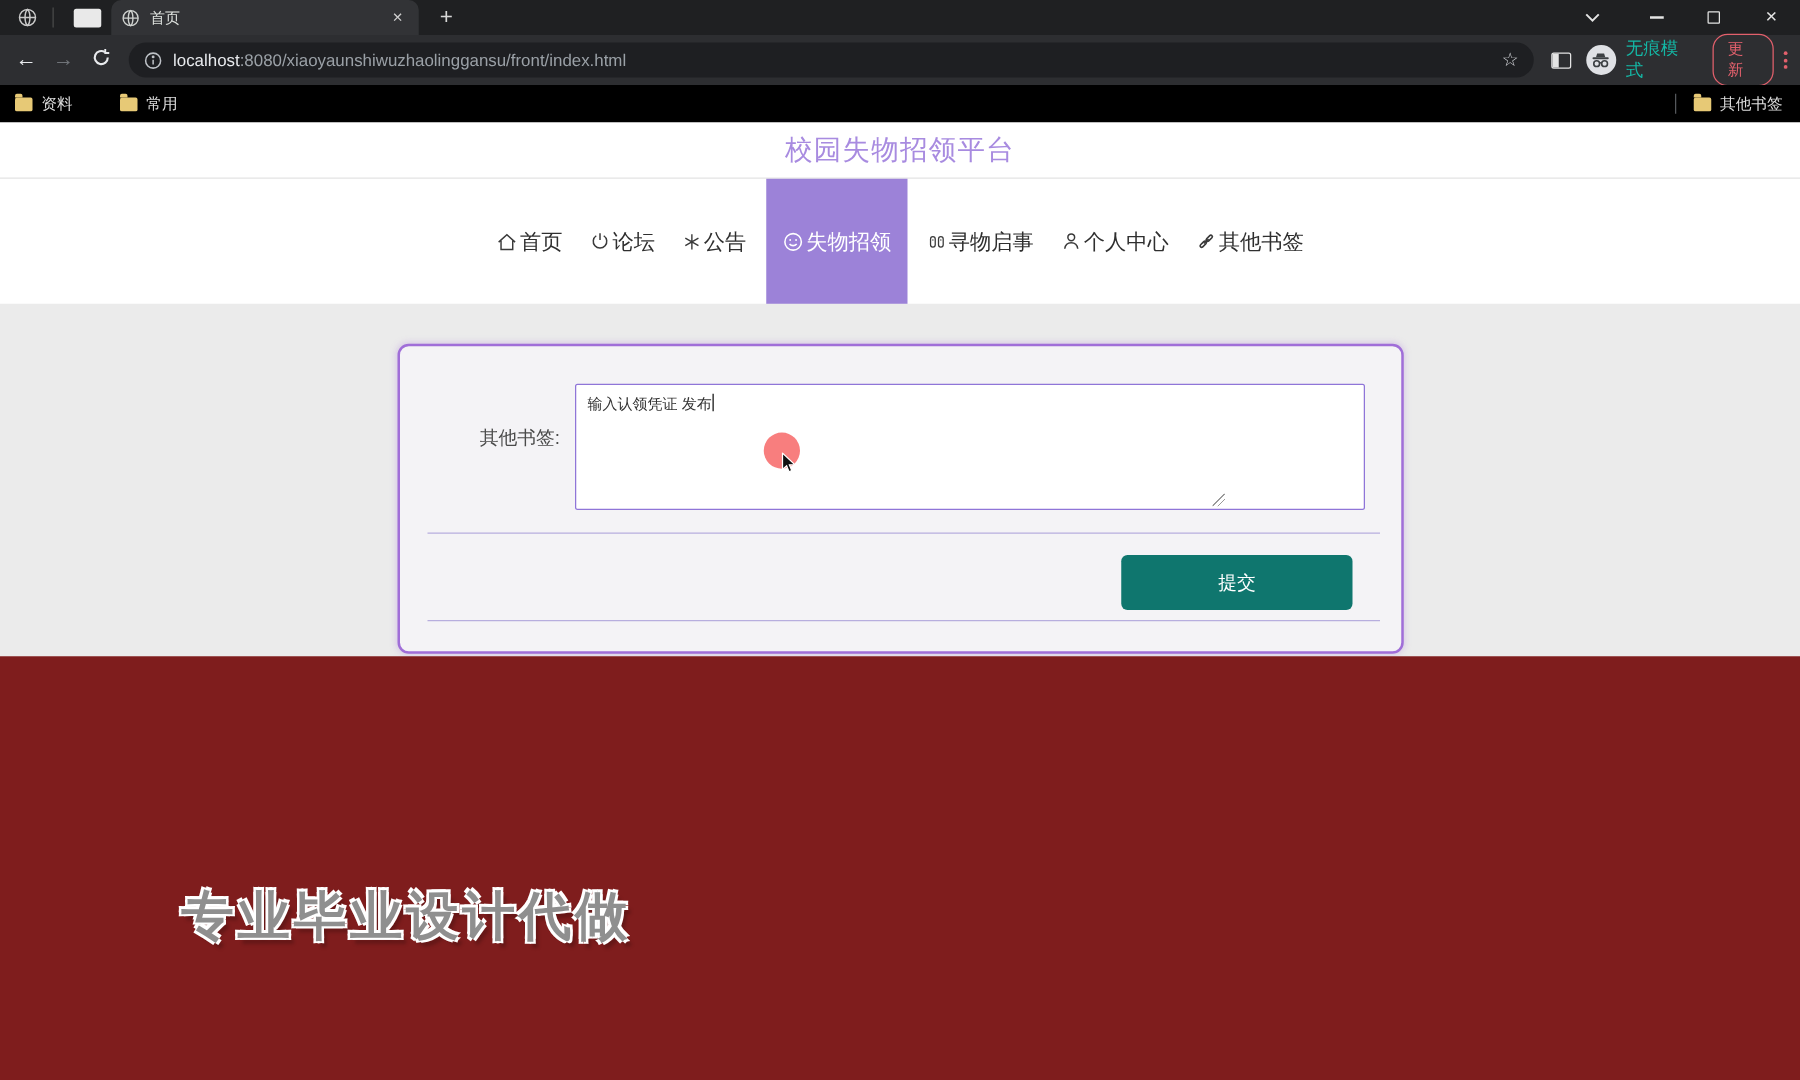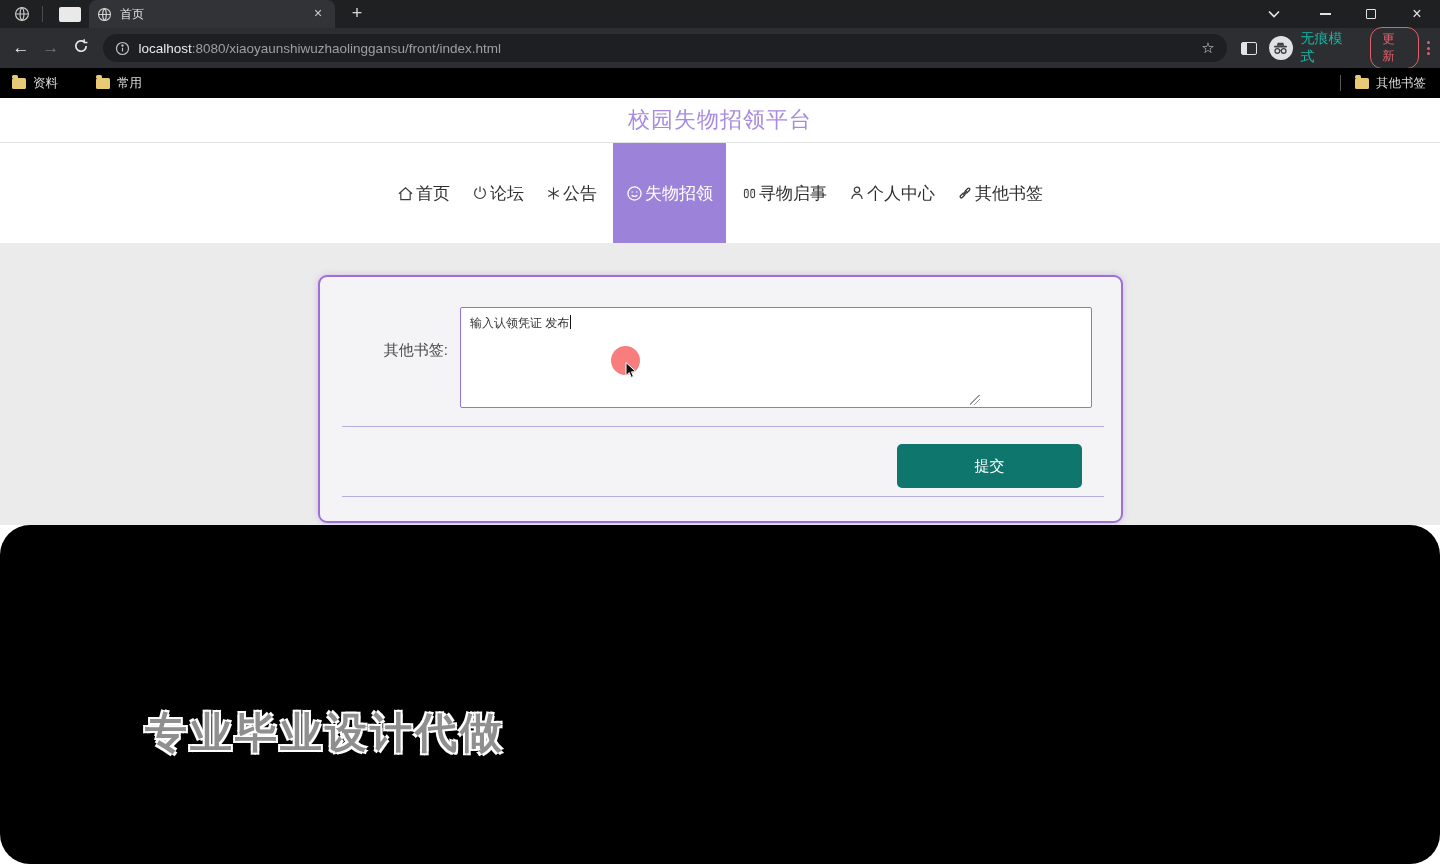--- a/index.html
+++ b/index.html
@@ -63,21 +63,21 @@
   .textarea { position:absolute; left:140px; top:30px; width:632px; height:101px; background:#fff; border:1px solid #8f75d8; border-radius:2px; padding:6px 9px; font-size:12px; color:#333; line-height:18px; }
   .caret { display:inline-block; width:1px; height:14px; background:#111; vertical-align:-2px; margin-left:1px; }
   .resize-handle { position:absolute; right:141px; top:118px; width:10px; height:10px;
     background:linear-gradient(135deg, transparent 45%, #9a9a9a 45%, #9a9a9a 52%, transparent 52%, transparent 68%, #9a9a9a 68%, #9a9a9a 75%, transparent 75%); }
   .divider { position:absolute; left:22px; width:762px; height:1px; background:#b7aede; }
   .d1 { top:149px; } .d2 { top:219px; }
   .submit-btn { position:absolute; left:577px; top:167px; width:185px; height:44px; background:#0f766e; border:none; border-radius:5px; color:#fff; font-size:15px; display:flex; align-items:center; justify-content:center; }
   .click-dot { position:absolute; left:291px; top:69px; width:29px; height:29px; border-radius:50%; background:#f76c6c; opacity:.88; }
   .cursor { position:absolute; left:305px; top:85px; }
 
-  .white-band { height:339px; background:#000000; position:relative;border-radius:30px; }
+  .white-band { height:339px; background:#7f1d1d; position:relative; }
   .watermark { position:absolute; left:145px; top:180px; font-size:42px; font-weight:bold; color:#8f8f8f; letter-spacing:3px;
     text-shadow:-2px -2px 0 #fff, 2px -2px 0 #fff, -2px 2px 0 #fff, 2px 2px 0 #fff, 4px 5px 3px rgba(0,0,0,.22); }
 </style>
 </head>
 <body>
 
 <div class="tabstrip">
   <span class="browser-logo">
     <svg width="16" height="16" viewBox="0 0 16 16" fill="none" stroke="#c9c9c9" stroke-width="1.2">
       <circle cx="8" cy="8" r="6.4"></circle>

